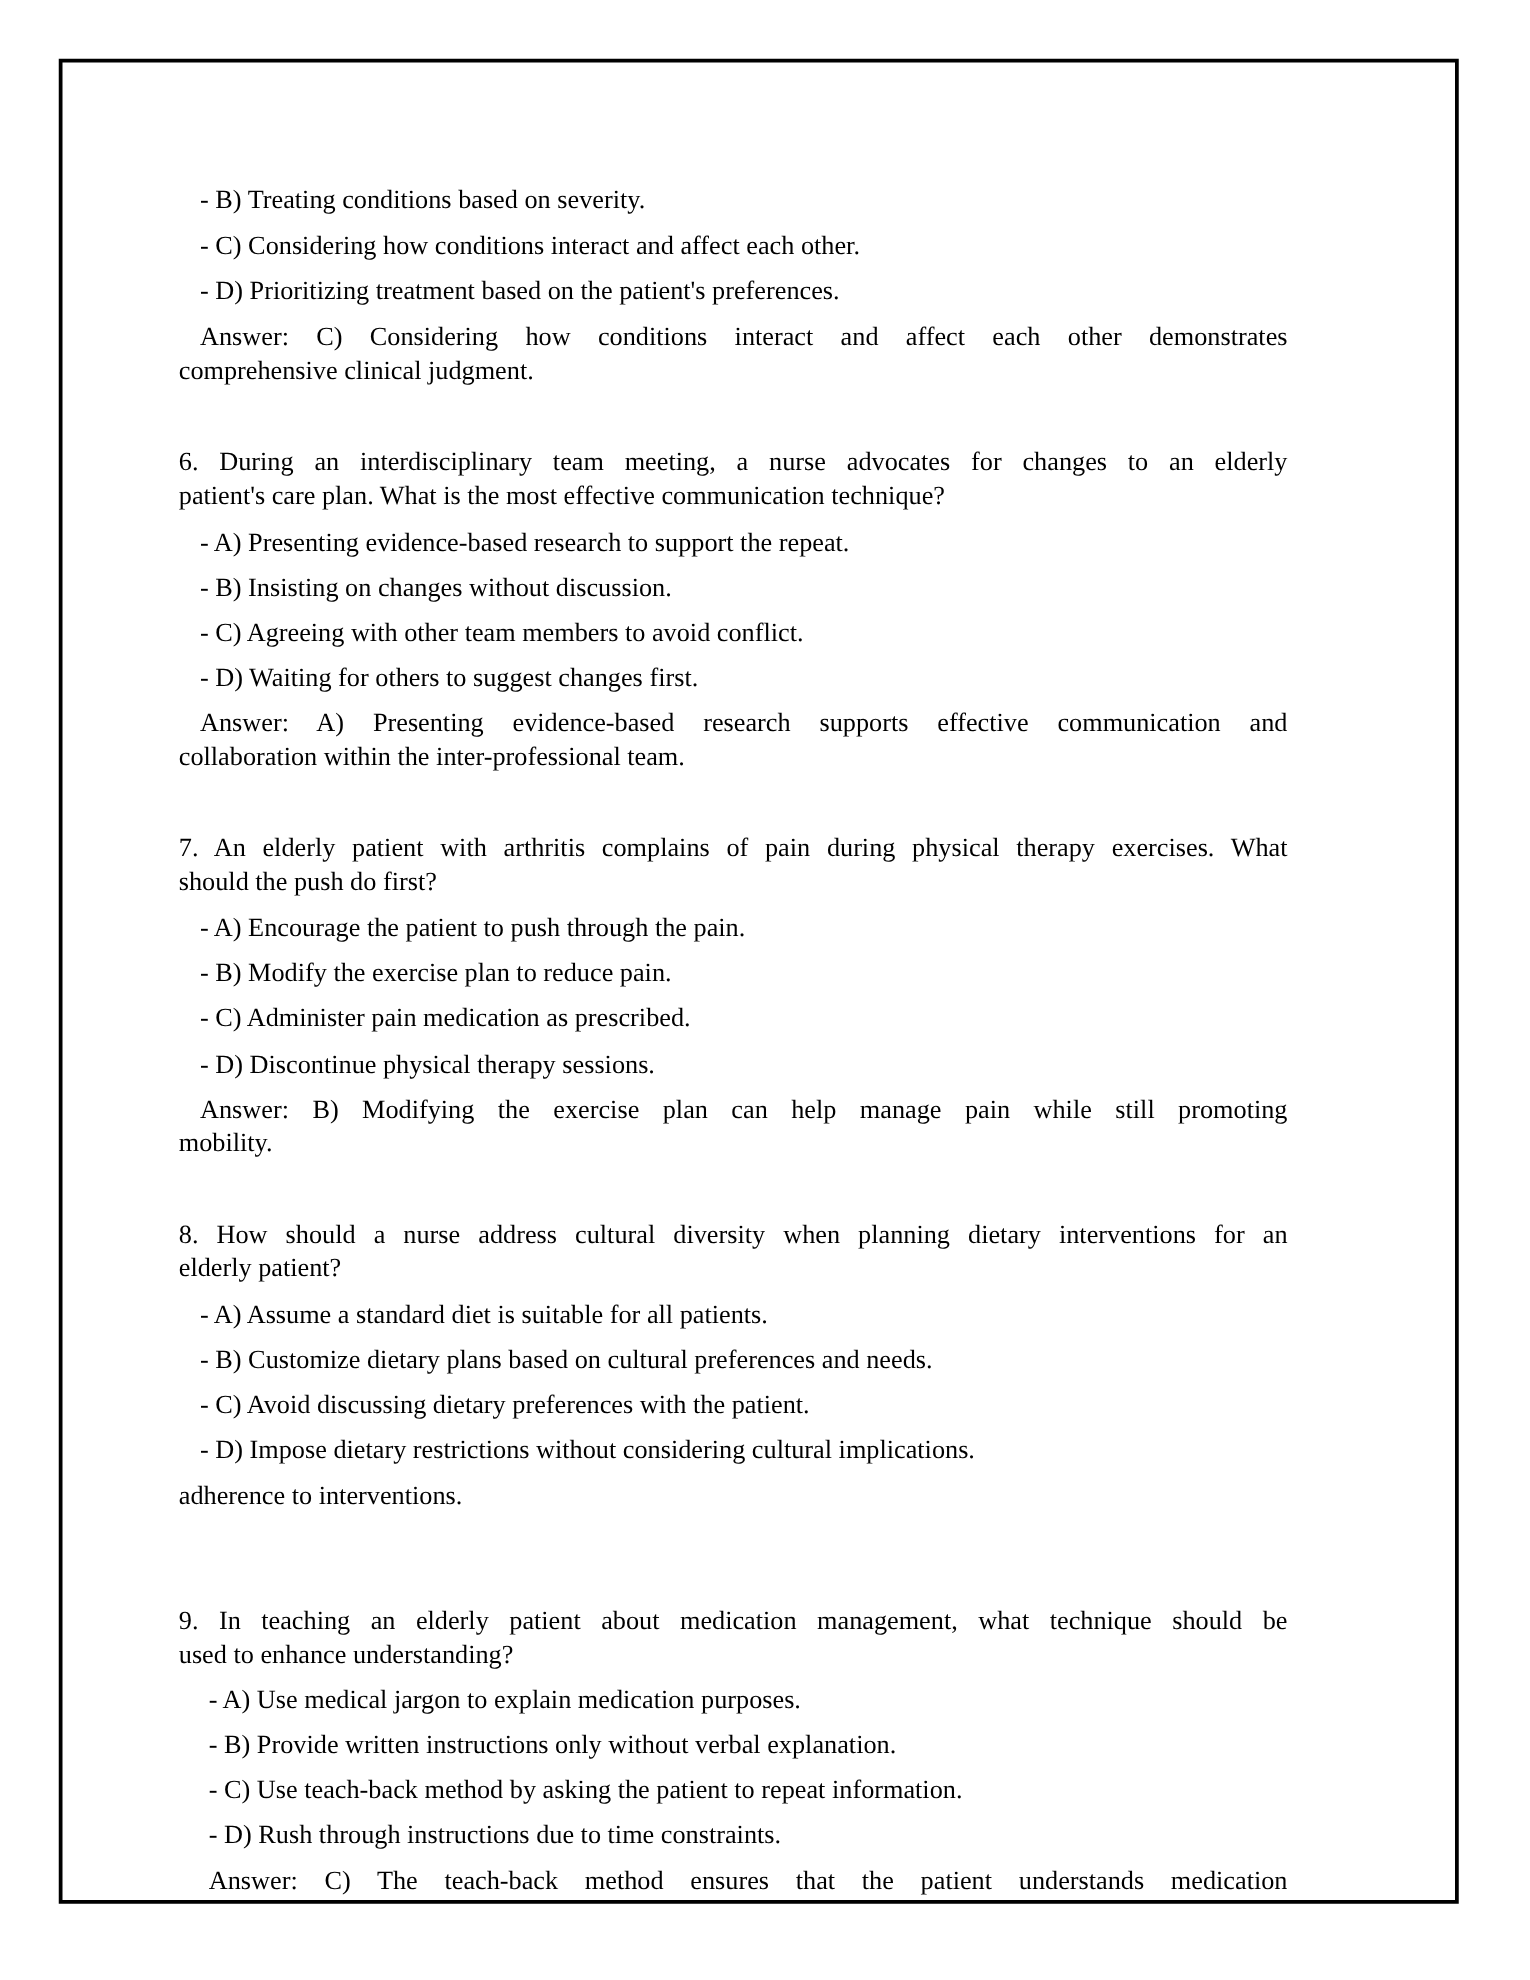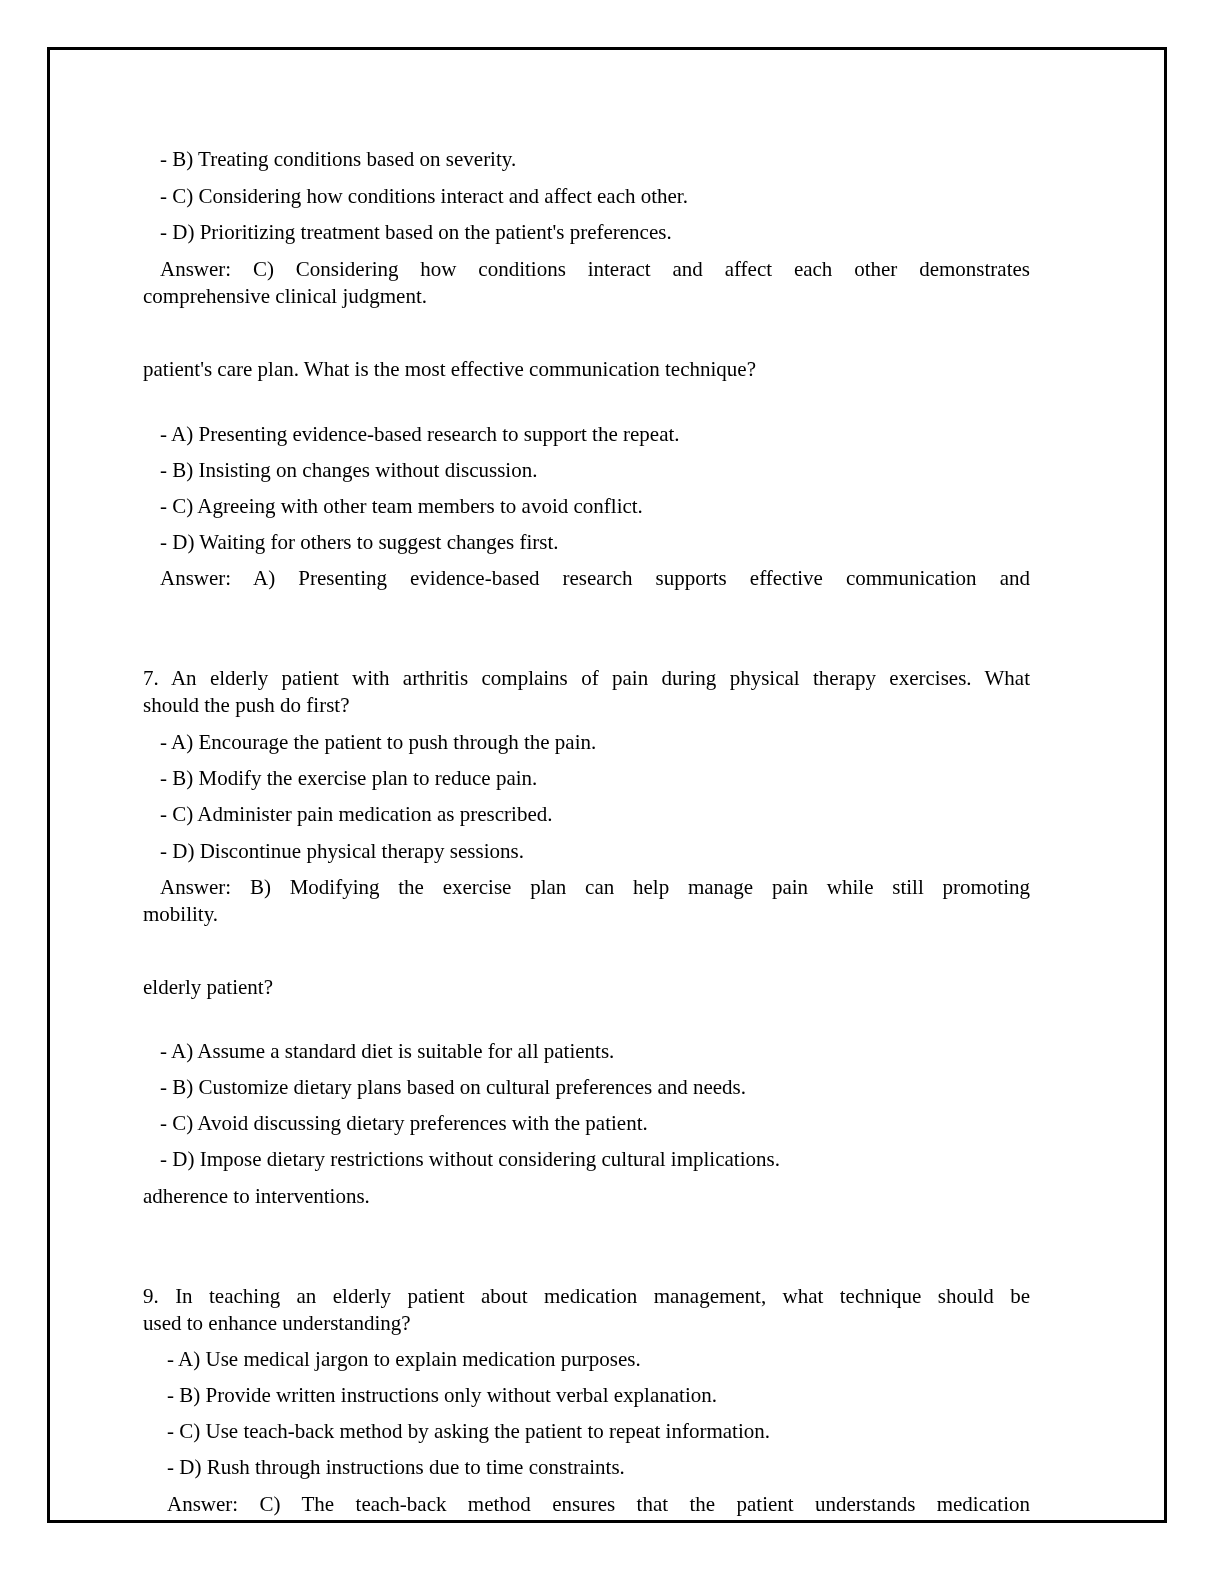--- a/index.html
+++ b/index.html
@@ -25,44 +25,47 @@
 
   <div class="line opt" style="top:0px">- B) Treating conditions based on severity.</div>
   <div class="line opt" style="top:37px">- C) Considering how conditions interact and affect each other.</div>
   <div class="line opt" style="top:73px">- D) Prioritizing treatment based on the patient's preferences.</div>
   <div class="para" style="top:110px">
     <span class="first ans-indent">Answer: C) Considering how conditions interact and affect each other demonstrates</span>
     <span>comprehensive clinical judgment.</span>
   </div>
 
   <div class="para" style="top:210px">
+    <span class="first">6. During an interdisciplinary team meeting, a nurse advocates for changes to an elderly</span>
     <span>patient's care plan. What is the most effective communication technique?</span>
   </div>
   <div class="line opt" style="top:275px">- A) Presenting evidence-based research to support the repeat.</div>
   <div class="line opt" style="top:311px">- B) Insisting on changes without discussion.</div>
   <div class="line opt" style="top:347px">- C) Agreeing with other team members to avoid conflict.</div>
   <div class="line opt" style="top:383px">- D) Waiting for others to suggest changes first.</div>
   <div class="para" style="top:419px">
     <span class="first ans-indent">Answer: A) Presenting evidence-based research supports effective communication and</span>
+    <span>collaboration within the inter-professional team.</span>
   </div>
 
   <div class="para" style="top:519px">
     <span class="first">7. An elderly patient with arthritis complains of pain during physical therapy exercises. What</span>
     <span>should the push do first?</span>
   </div>
   <div class="line opt" style="top:583px">- A) Encourage the patient to push through the pain.</div>
   <div class="line opt" style="top:619px">- B) Modify the exercise plan to reduce pain.</div>
   <div class="line opt" style="top:655px">- C) Administer pain medication as prescribed.</div>
   <div class="line opt" style="top:692px">- D) Discontinue physical therapy sessions.</div>
   <div class="para" style="top:728px">
     <span class="first ans-indent">Answer: B) Modifying the exercise plan can help manage pain while still promoting</span>
     <span>mobility.</span>
   </div>
 
   <div class="para" style="top:828px">
+    <span class="first">8. How should a nurse address cultural diversity when planning dietary interventions for an</span>
     <span>elderly patient?</span>
   </div>
   <div class="line opt" style="top:892px">- A) Assume a standard diet is suitable for all patients.</div>
   <div class="line opt" style="top:928px">- B) Customize dietary plans based on cultural preferences and needs.</div>
   <div class="line opt" style="top:964px">- C) Avoid discussing dietary preferences with the patient.</div>
   <div class="line opt" style="top:1000px">- D) Impose dietary restrictions without considering cultural implications.</div>
   <div class="para" style="top:1037px">
     <span>adherence to interventions.</span>
   </div>
 

